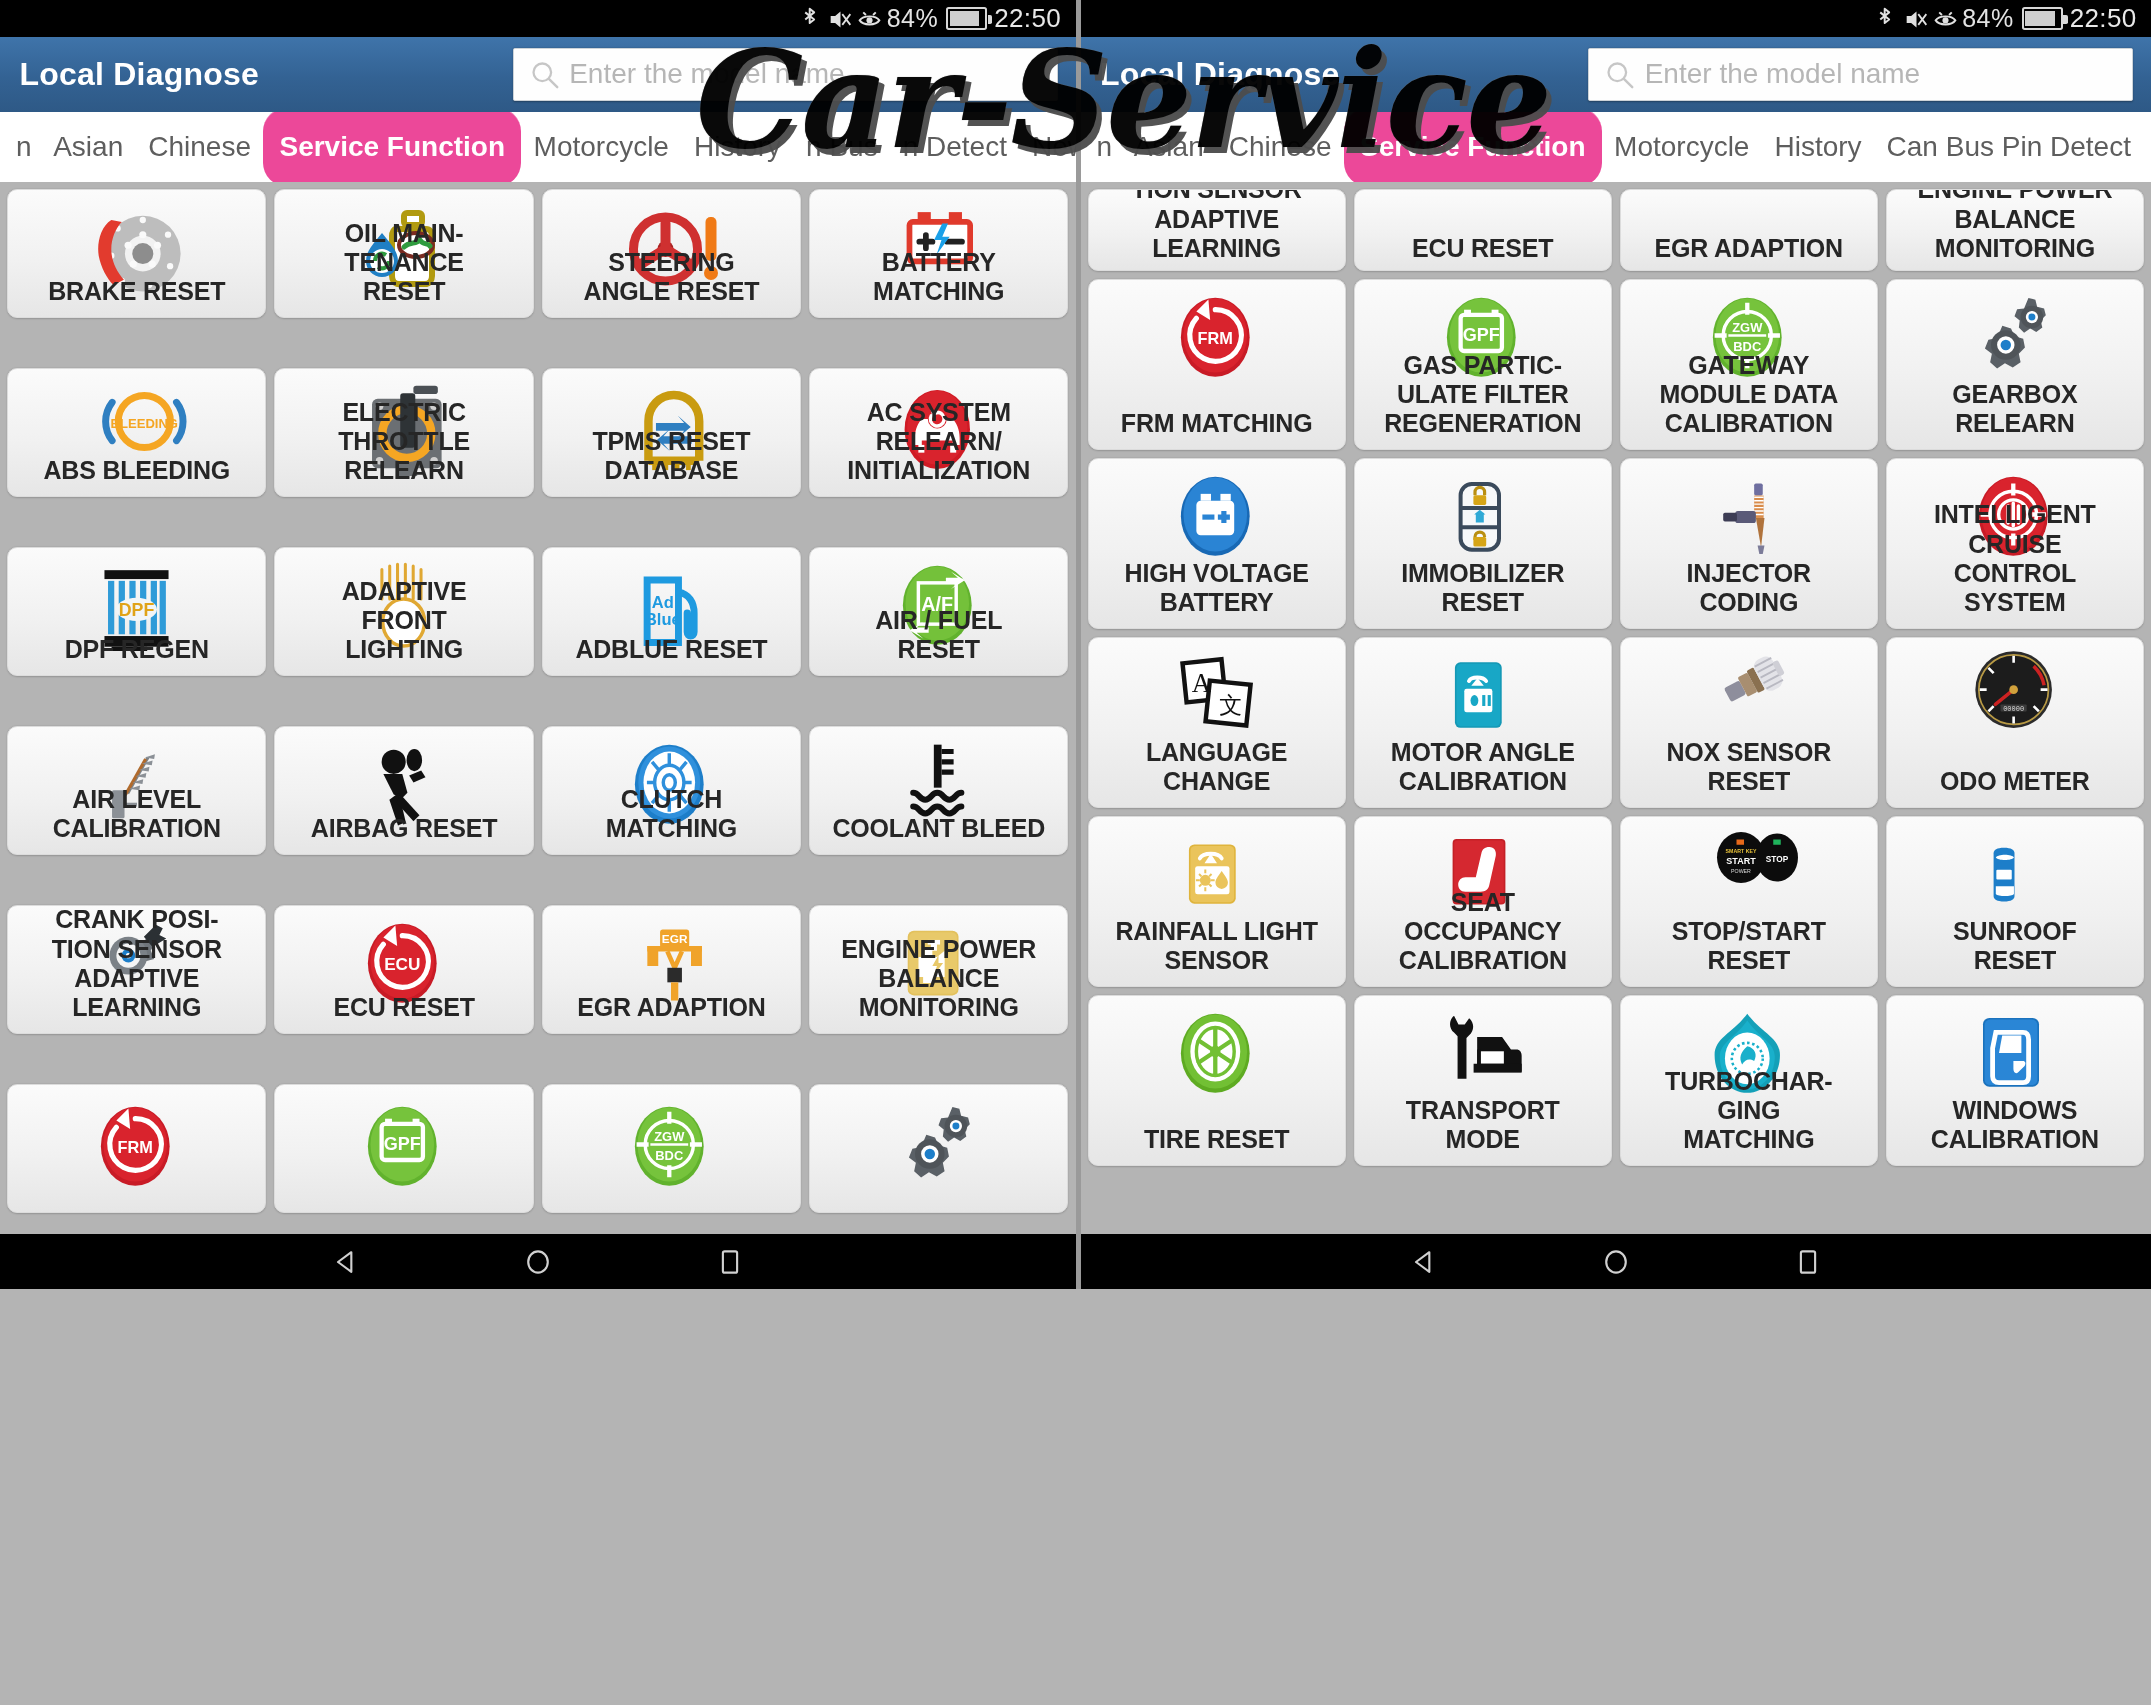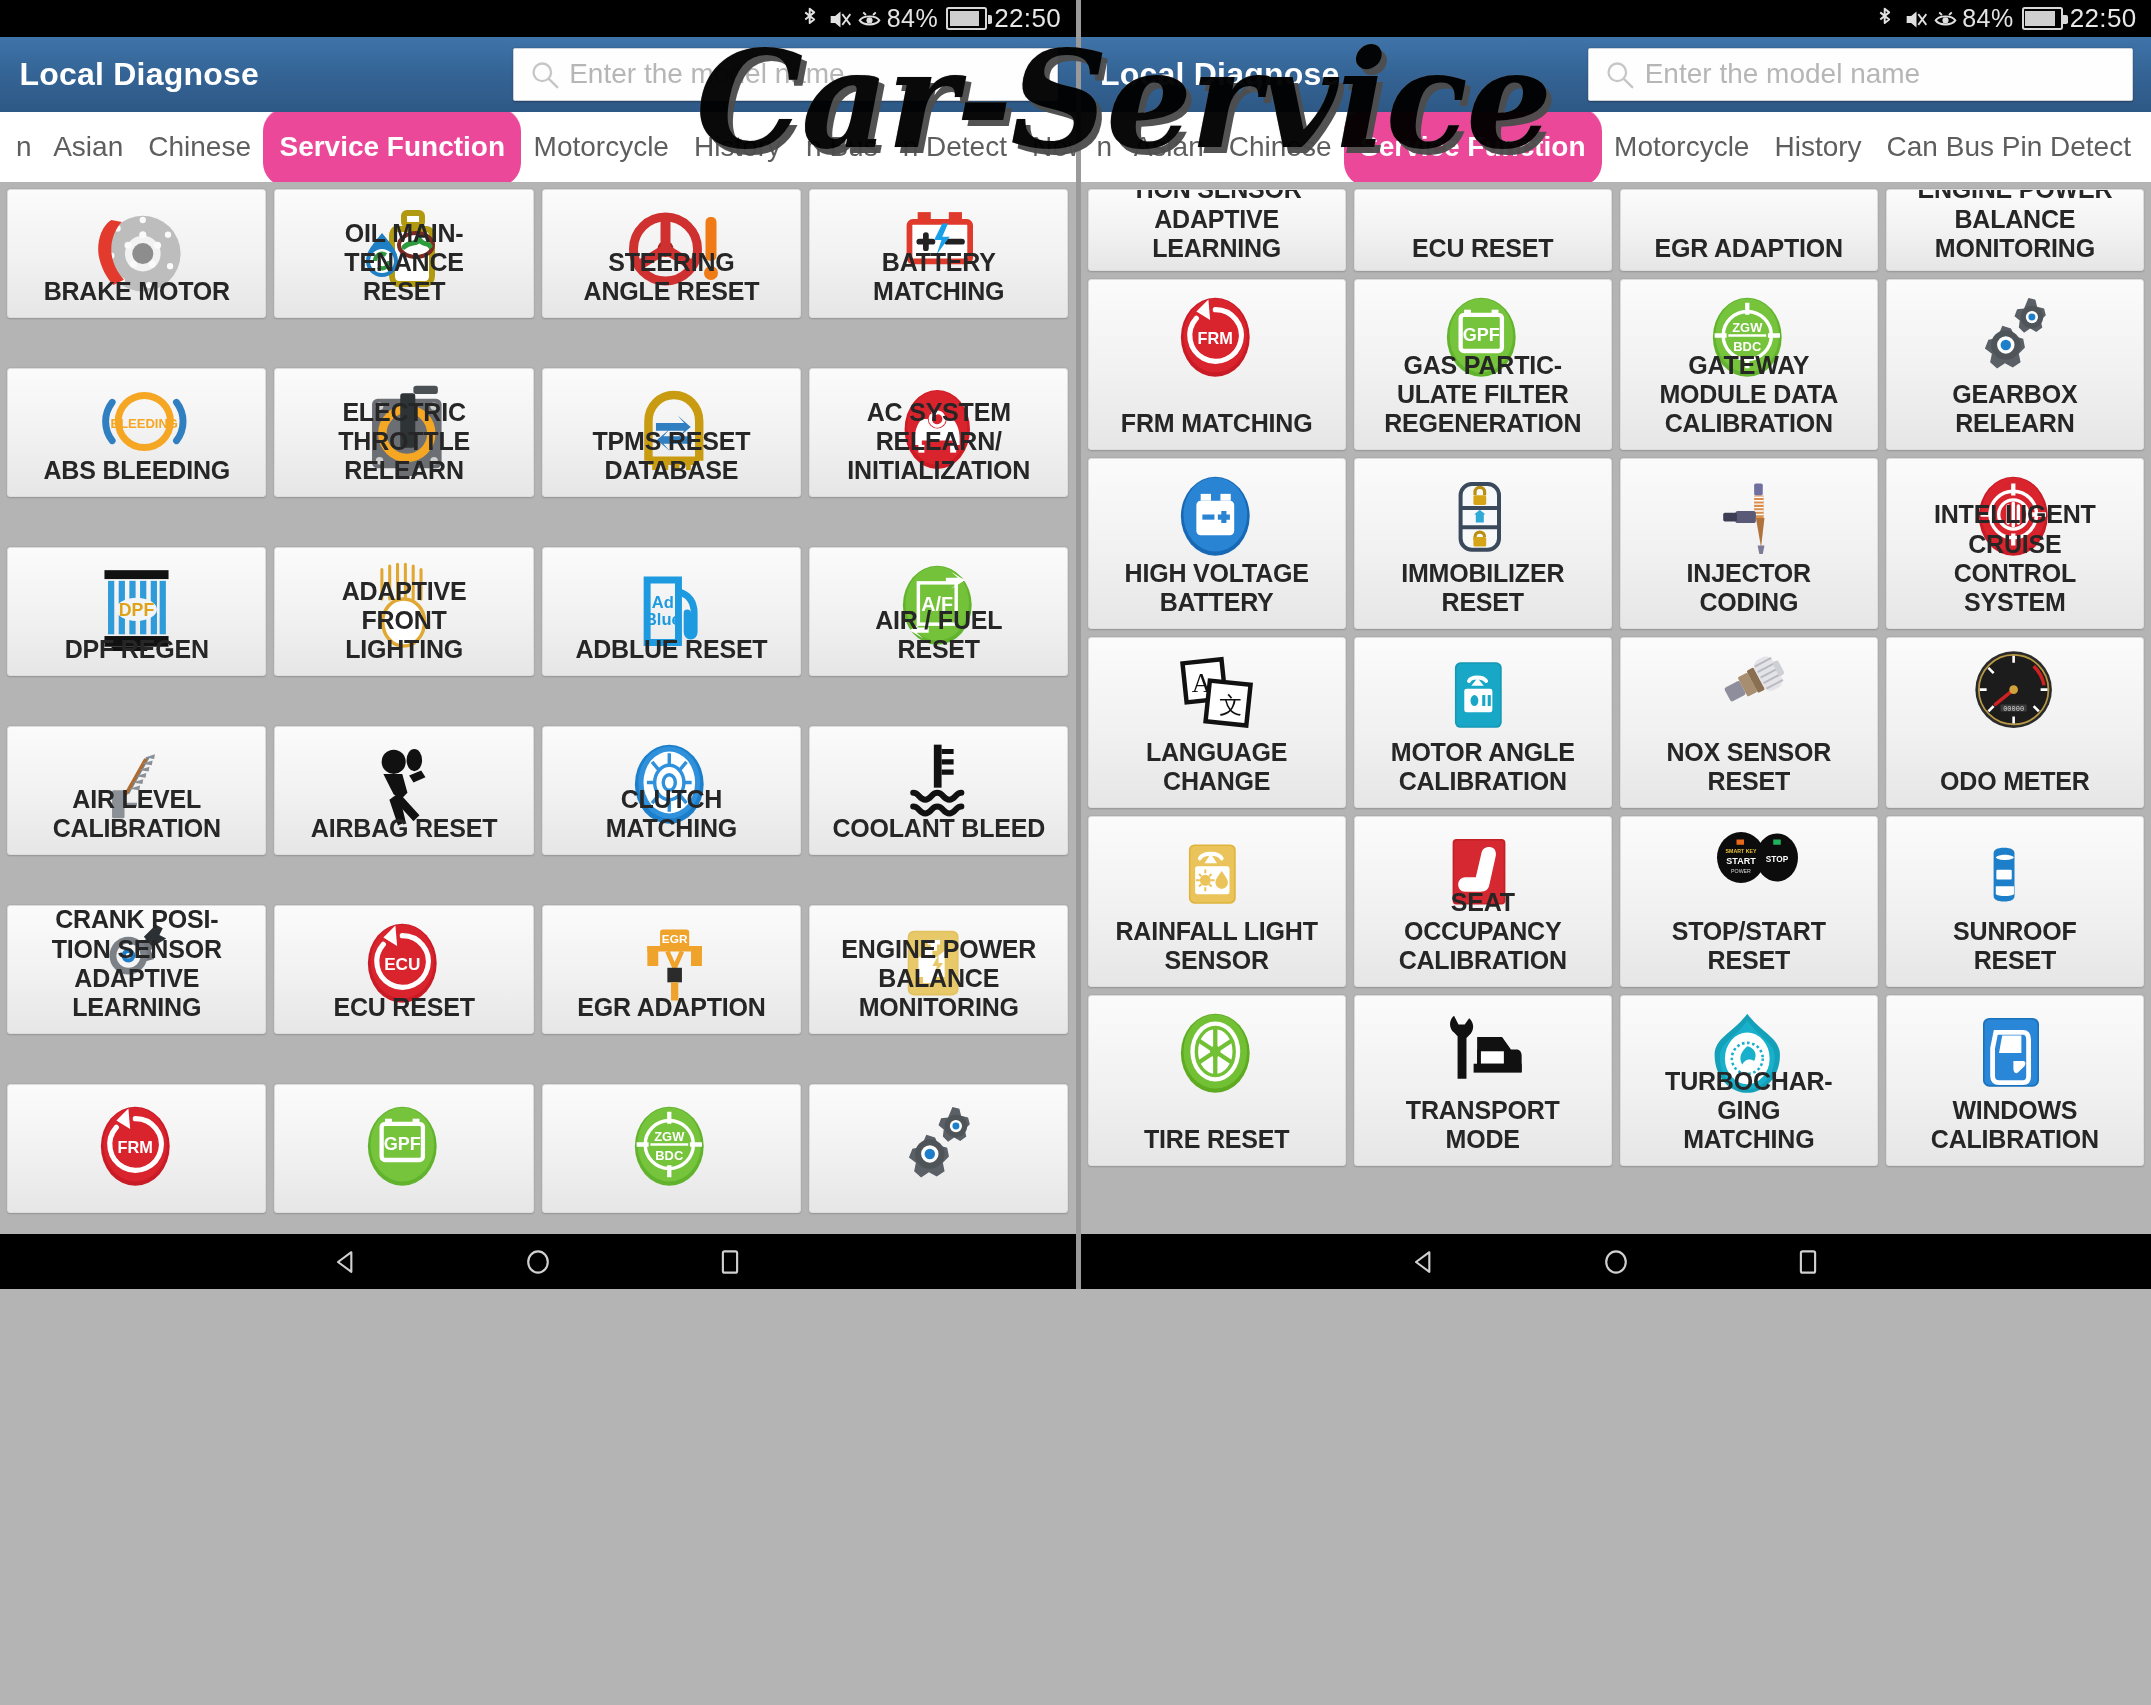--- a/index.html
+++ b/index.html
@@ -28,21 +28,21 @@
   .search-ph { color:#b6b6b6; font-size:28px; }
 
   
   .tabstrip { height:70px; background:#fff; display:flex; align-items:center; gap:0; padding-left:14.3px; overflow:hidden; white-space:nowrap; }
   .tab { font-size:28px; color:#5e5e5e; padding:0 12.5px; line-height:46px; }
   .tab.clipped { padding-left:1.8px; padding-right:9px; }
   .tab.active { background:#ec4899; color:#fff; font-weight:bold; border-radius:23px; padding:16px 16px; box-shadow:inset 0 0.9px 0 rgba(255,255,255,.35); }
 
   
   .grid { padding:7.1px 7.1px 0 7.1px; display:grid; grid-template-columns:repeat(4,1fr); gap:8px; position:relative; }
-  .tile { background:linear-gradient(to bottom,#fbfbfb 0%,#f1f1f1 55%,#e6e6e6 100%); border:0.9px solid #dcdcdc; border-radius:3px; box-shadow:0 0.9px 1.8px rgba(0,0,0,.18); display:flex; flex-direction:column; align-items:center; justify-content:flex-end; padding:9px 5.3px 10.7px 5.3px; overflow:hidden; }
+  .tile { background:linear-gradient(to bottom,#fbfbfb 0%,#f1f1f1 55%,#e6e6e6 100%); border:0.9px solid #dcdcdc; border-radius:10px; box-shadow:0 0.9px 1.8px rgba(0,0,0,.18); display:flex; flex-direction:column; align-items:center; justify-content:flex-end; padding:9px 5.3px 10.7px 5.3px; overflow:hidden; }
   .tile .ic { flex:1 1 auto; display:flex; align-items:flex-start; justify-content:center; width:100%; min-height:0; }
   .tile .ic svg { display:block; }
   .tile .lbl { font-size:25px; font-weight:bold; color:#262626; text-align:center; line-height:1.17; letter-spacing:-0.2px; width:100%; }
 
   
   .panel.left .grid { height:1385px; grid-auto-rows:129px; }
   .panel.left .tile { height:129px; }
   
   .panel.left .grid { grid-template-rows:171px 171px 171px 171px 171px 86px; }
 
@@ -135,21 +135,21 @@
                 <circle cx="82" cy="64" r="3"></circle>
                 <circle cx="62" cy="82" r="3"></circle>
                 <circle cx="36" cy="78" r="3"></circle>
                 <circle cx="26" cy="54" r="3"></circle>
                 <circle cx="32" cy="28" r="3"></circle>
               </g>
               <path d="M26 20c-10 6-14 22-12 34 2 11 8 22 14 28l10-5c-7-8-12-18-12-29 0-10 4-20 10-26z" fill="#e23b2e"></path>
             </svg>
           </div>
           <div class="lbl">
-            <div>BRAKE MOTOR</div>
+            <div>BRAKE RESET</div>
           </div>
         </div>
         <div class="tile">
           <div class="ic">
             <svg width="100" height="100" viewBox="0 0 100 100">
               <path d="M42 30h30c4 0 6 3 6 7v40c0 5-3 8-7 8H45c-4 0-7-3-7-8V37c0-4 2-7 4-7z" fill="#fff" stroke="#b19a10" stroke-width="6"></path>
               <rect x="50" y="14" width="18" height="12" rx="3" fill="#fff" stroke="#b19a10" stroke-width="6"></rect>
               <ellipse cx="62" cy="46" rx="17" ry="12" fill="none" stroke="#7a2a20" stroke-width="4"></ellipse>
               <path d="M50 48c6-6 12-2 16-7 3 5 8 3 10 6" stroke="#2f9b3f" stroke-width="5" fill="none" stroke-linecap="round"></path>
               <path d="M28 34c8 10 16 18 16 28a16 16 0 1 1-32 0c0-10 8-18 16-28z" fill="#1f7fc4"></path>

